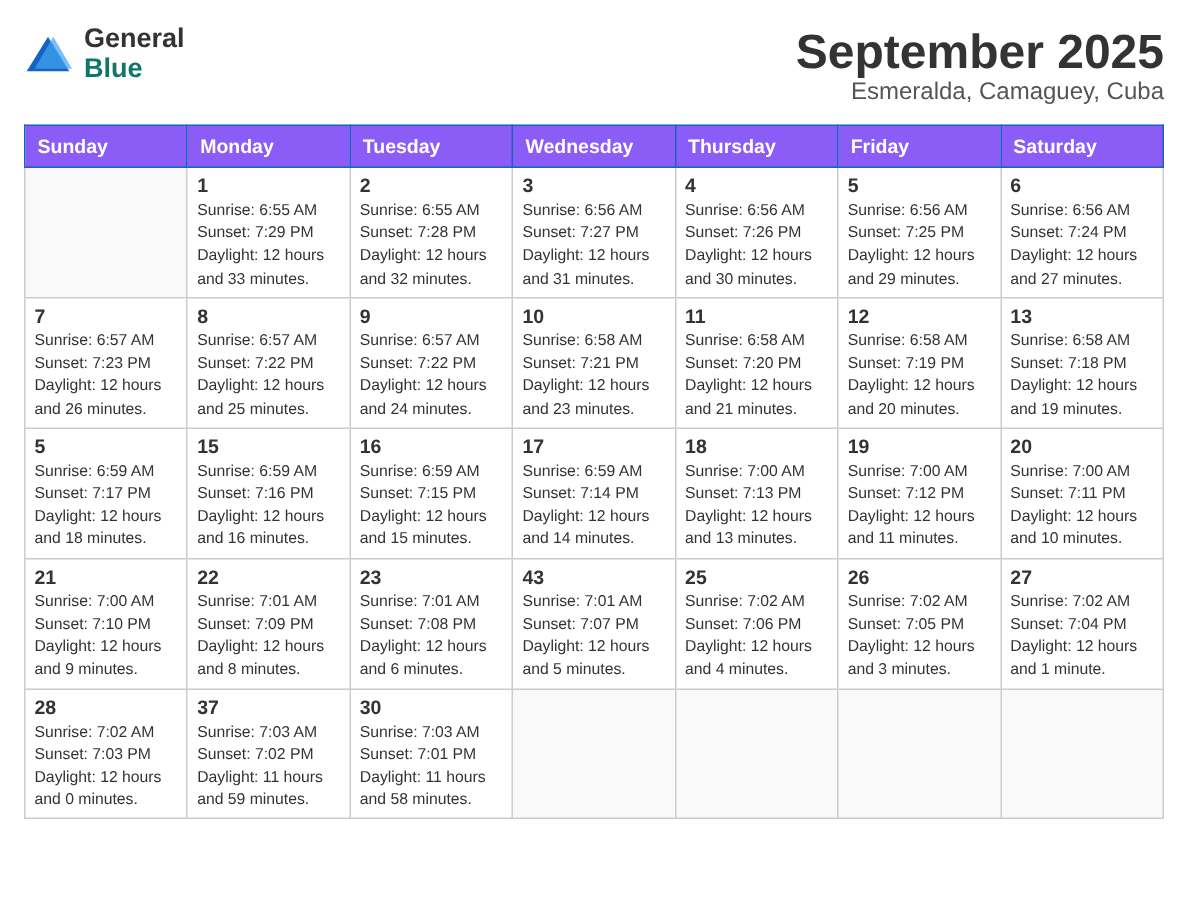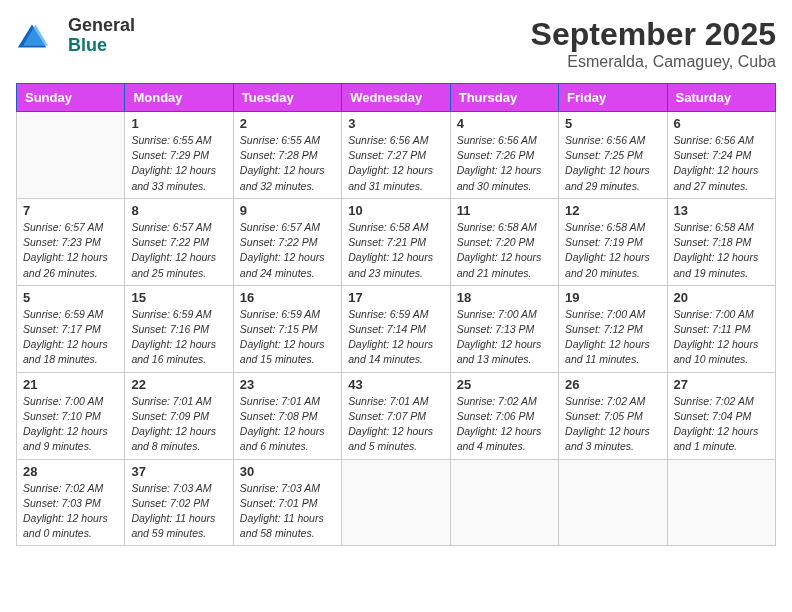--- a/index.html
+++ b/index.html
@@ -12,21 +12,21 @@
     }
     .header-area {
       display: flex;
       justify-content: space-between;
       align-items: flex-start;
       margin-bottom: 12px;
     }
     .logo {
       display: flex;
       align-items: center;
-      gap: 20px;
+      gap: 8px;
     }
     .logo-text {
       font-size: 18px;
       font-weight: bold;
       line-height: 1.1;
     }
     .logo-general { color: #333; }
     .logo-blue { color: #0f766e; }
     .logo-icon {
       width: 32px;
@@ -44,21 +44,21 @@
     .subtitle {
       font-size: 16px;
       color: #555;
     }
     .calendar {
       width: 100%;
       border-collapse: collapse;
       border: 1px solid #ccc;
     }
     .calendar th {
-      background: #d946ef;
+      background: #8b5cf6;
       color: #fff;
       text-align: left;
       padding: 6px 8px;
       font-size: 13px;
       border: 1px solid #1565c0;
     }
     .calendar td {
       vertical-align: top;
       border: 1px solid #ccc;
       padding: 4px 6px;
@@ -70,21 +70,20 @@
     .day-number {
       font-size: 13px;
       font-weight: bold;
       display: block;
       margin-bottom: 2px;
     }
     .day-info {
       line-height: 1.45;
       font-size: 10.5px;
       color: #333;
-      font-style: italic;
     }
     .empty-cell {
       background: #f9f9f9;
     }
   </style>
 </head>
 <body>
 
 <div class="header-area">
   <div class="logo">

